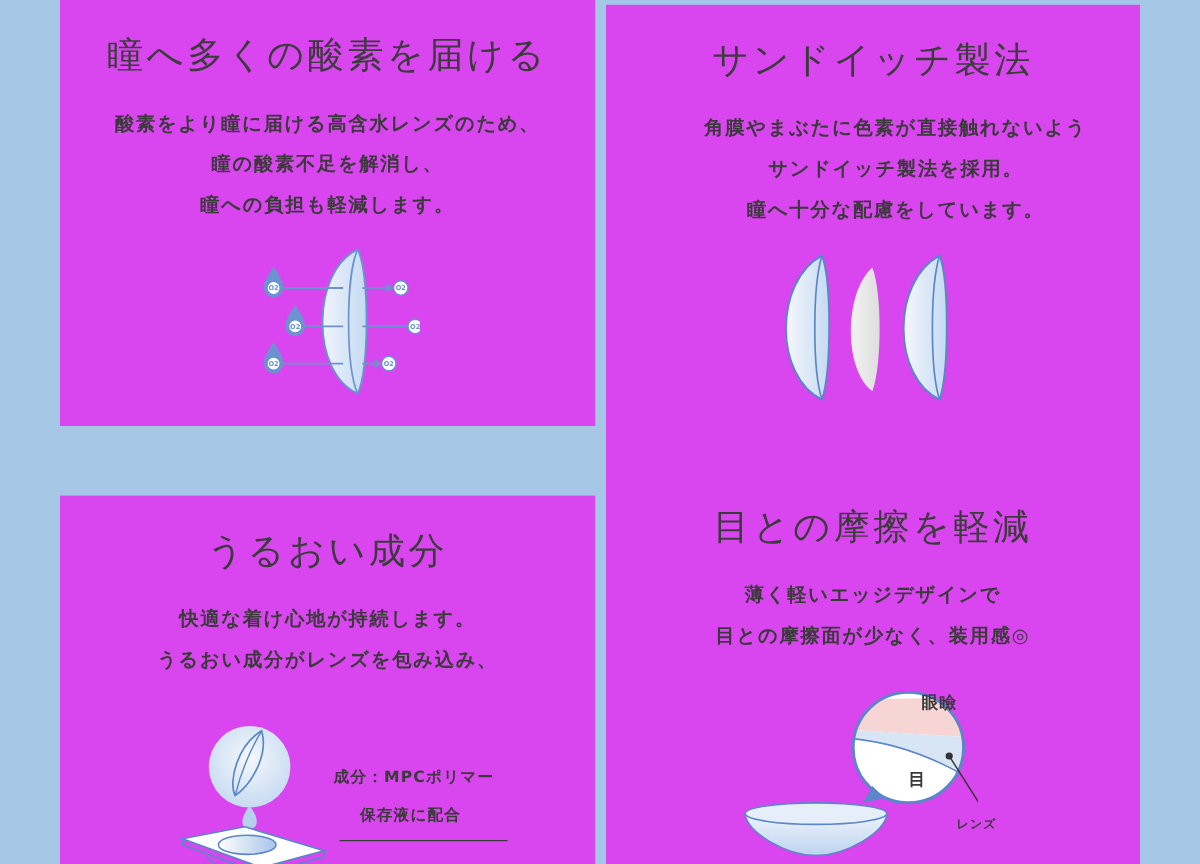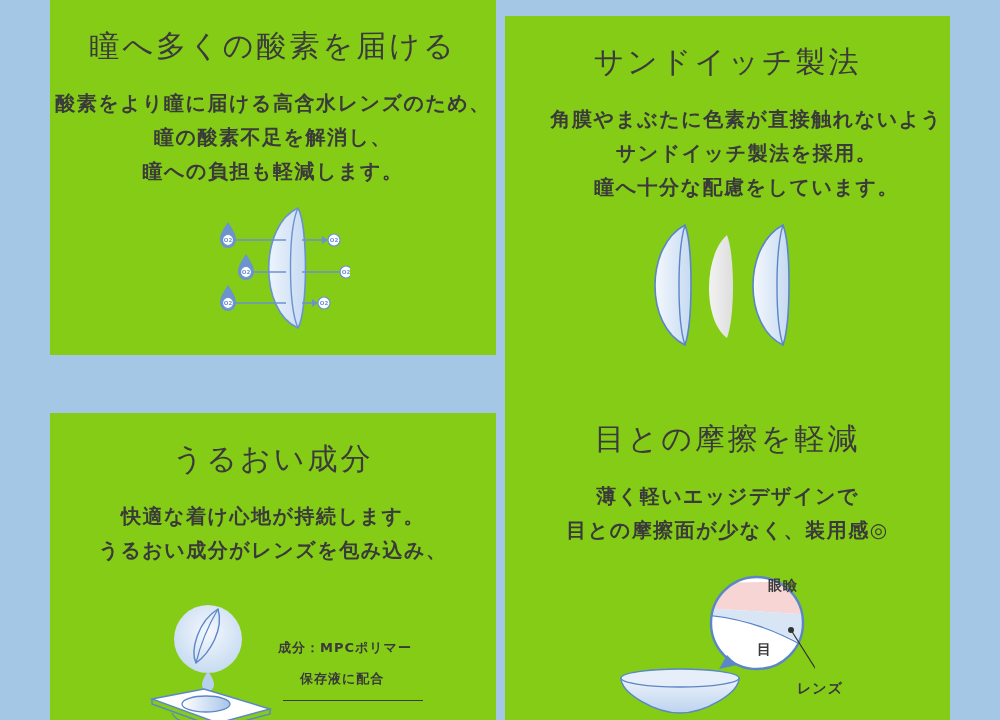--- a/index.html
+++ b/index.html
@@ -4,35 +4,35 @@
   <style>
     html, body { margin:0; padding:0; }
     body {
       width:1000px; height:720px; overflow:hidden;
       background:#a3c7e5;
       font-family:"DejaVu Sans","Liberation Sans",sans-serif;
       color:#3a3a3a;
       position:relative;
     }
     .card {
-      position:absolute; background:#84cc16;
+      position:absolute; background:#d946ef;
       text-align:center; box-sizing:border-box;
     }
     #c1 { left:50px; top:0; width:446px; height:355px; }
-    #c2 { left:505px; top:16px; width:445px; height:444px; }
+    #c2 { left:505px; top:4px; width:445px; height:444px; }
     #c3 { left:50px; top:365px; width:446px; height:355px;margin-top:48px; }
     #c4 { left:505px; top:365px; width:445px; height:355px;margin-top:28px; }
     .title {
       position:absolute; left:0; right:0;
       font-family:"DejaVu Serif","Liberation Serif",serif;
       font-size:30px; letter-spacing:3px; color:#3b3b3b; font-weight:normal;
     }
     .body {
       position:absolute; left:0; right:0;
-      font-size:20px; line-height:34px; letter-spacing:1.5px; color:#3a3a3a; font-weight:bold;
+      font-size:16px; line-height:34px; letter-spacing:1.5px; color:#3a3a3a; font-weight:bold;
     }
     .body div { white-space:nowrap; }
     svg { position:absolute; }
     .label { position:absolute; font-size:13px; font-weight:bold; color:#3a3a3a; letter-spacing:1px; white-space:nowrap;}
   </style>
 </head>
 <body>
 
 <div class="card" id="c1">
   <div class="title" style="top:26px;">瞳へ多くの酸素を届ける</div>
@@ -166,14 +166,14 @@
     </g>
     <circle cx="142" cy="50" r="46" fill="none" stroke="#5b86c8" stroke-width="2.4"></circle>
     <path d="M112 82 L104 96 L122 92 Z" fill="#5b86c8"></path>
     <path d="M6 105 C6 120 40 140 65 140 C90 140 124 120 124 105 Z" fill="url(#lg5)" stroke="#5b86c8" stroke-width="1.4"></path>
     <ellipse cx="65" cy="105" rx="59" ry="9" fill="#e5eef9" stroke="#5b86c8" stroke-width="1.4"></ellipse>
     <circle cx="176" cy="57" r="3" fill="#333"></circle>
     <line x1="176" y1="57" x2="202" y2="98" stroke="#333" stroke-width="1.2"></line>
   </svg>
   <div class="label" style="left:263px;top:184px;font-size:14px;">眼瞼</div>
   <div class="label" style="left:252px;top:248px;font-size:14px;">目</div>
-  <div class="label" style="left:292px;top:287px;font-size:14px;">レンズ</div>
+  <div class="label" style="left:292px;top:287px;font-size:10px;">レンズ</div>
 </div>
 
 </body></html>

